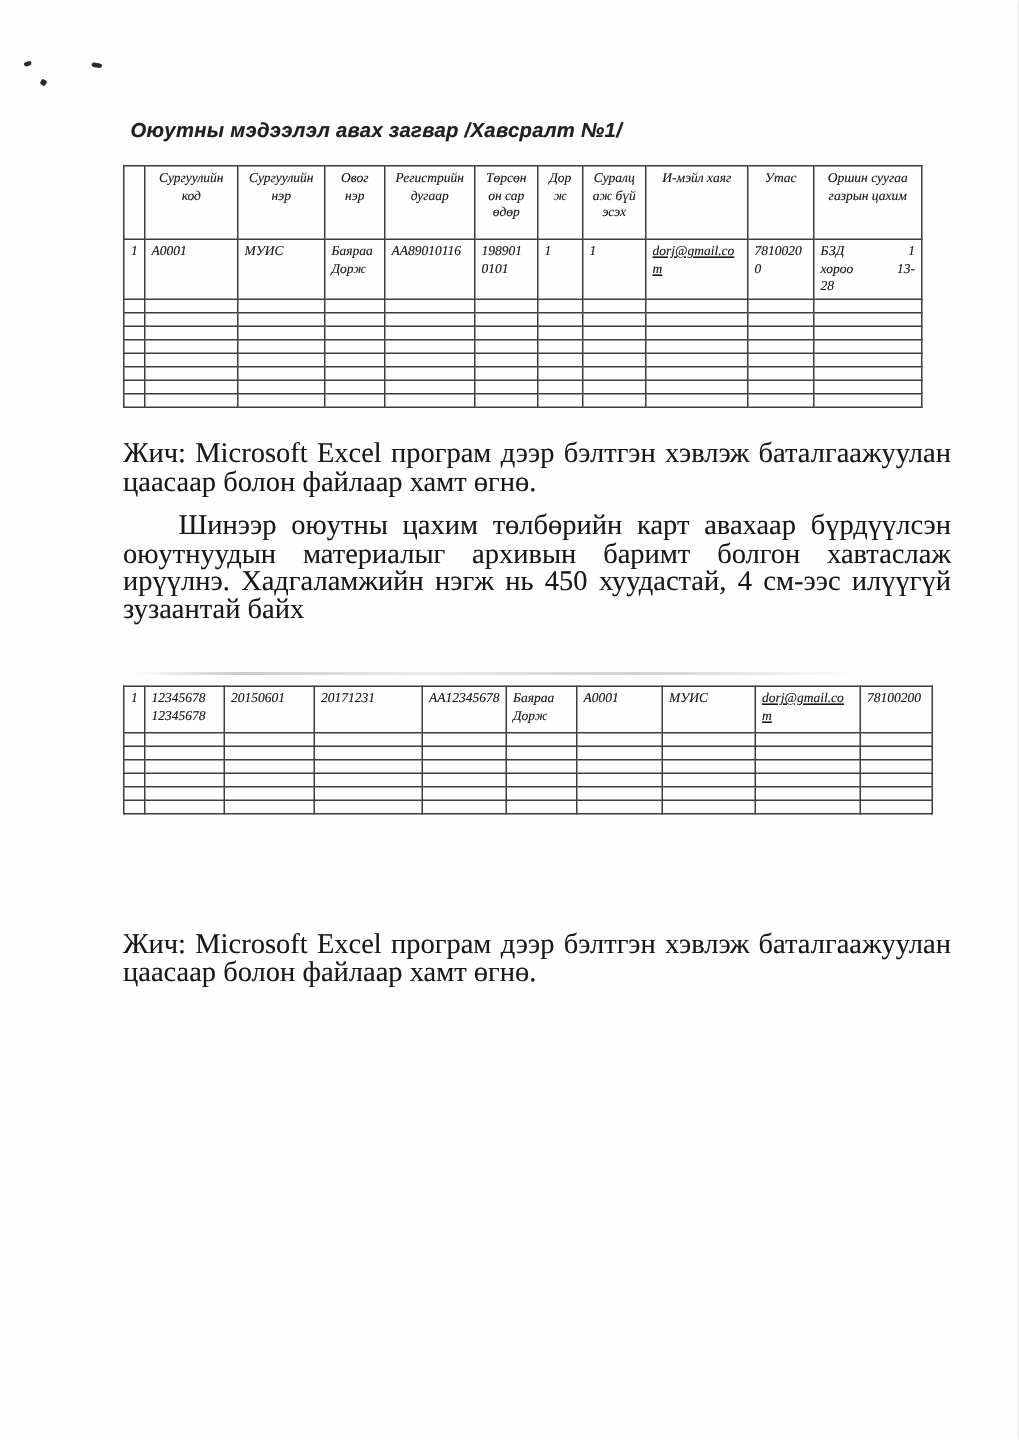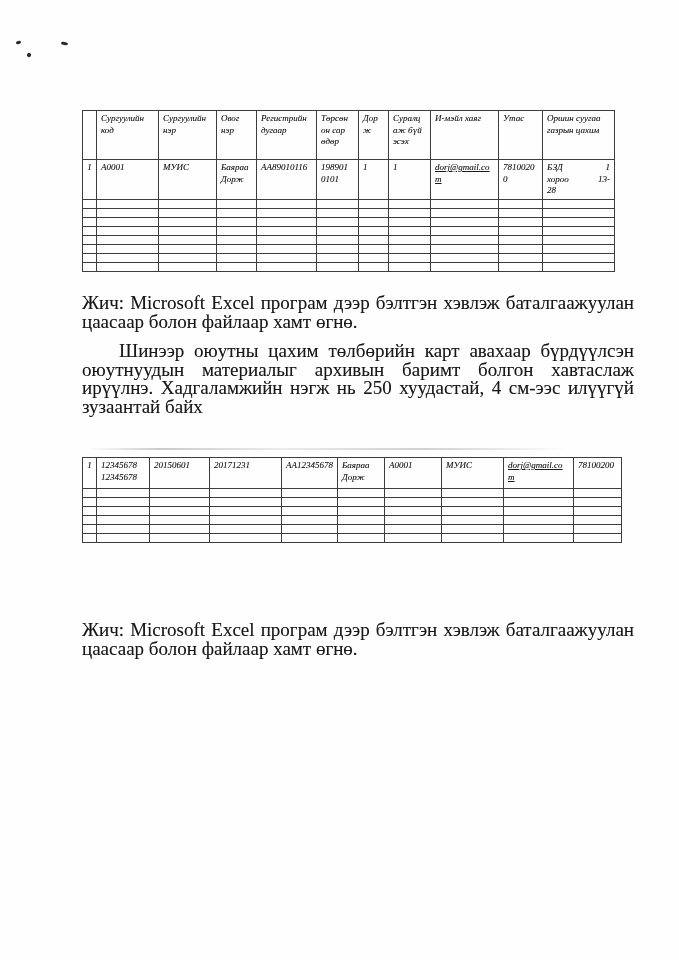--- a/index.html
+++ b/index.html
@@ -40,39 +40,40 @@
   table.doc-table{border-collapse:collapse;table-layout:fixed;
     font-family:"Liberation Serif", serif;}
   table.doc-table td{
     border:1px solid #3d3d3d;vertical-align:top;
     font-style:italic;font-size:9px;line-height:1.3;
     padding:2px 4px;color:#1a1a1a;overflow:hidden;
     overflow-wrap:anywhere;word-break:break-word;white-space:pre-line;
     text-shadow:0 0 .4px rgba(0,0,0,.4);
   }
   table.doc-table{border:1px solid #2f2f2f;}
-  tr.hrow td{height:42px;}
+  tr.hrow td{height:42px;text-align:center;}
   .t1 tr.hrow td{height:44px;}
   tr.drow td{height:26px;}
   .t1 tr.drow td{height:34px;}
   tr.erow td{height:8px;padding:0 4px;}
   td.num{text-align:center;padding:2px 1px;}
   .email{text-decoration:underline;}
   td.jcell{text-align:justify;text-align-last:justify;}
 </style>
 </head>
 <body>
 
 <div class="page">
 
   <div class="speck s1"></div>
   <div class="speck s2"></div>
   <div class="speck s3"></div>
   <div class="smudge"></div>
 
+  <h1 class="doc-title title1">Оюутны мэдээлэл авах загвар /Хавсралт №1/</h1>
 
   <div class="table-wrap t1">
       <table class="doc-table" style="width: 532px;">
         <colgroup>
           <col style="width: 14px;">
           <col style="width: 62px;">
           <col style="width: 58px;">
           <col style="width: 40px;">
           <col style="width: 60px;">
           <col style="width: 42px;">
@@ -214,21 +215,21 @@
             <td></td>
             <td></td>
             <td></td>
           </tr>
         </tbody>
       </table>
     </div>
 
   <p class="note n1">Жич: Microsoft Excel програм дээр бэлтгэн хэвлэж баталгаажуулан цаасаар болон файлаар хамт өгнө.</p>
 
-  <p class="para">Шинээр оюутны цахим төлбөрийн карт авахаар бүрдүүлсэн оюутнуудын материалыг архивын баримт болгон хавтаслаж ирүүлнэ. Хадгаламжийн нэгж нь 250 хуудастай, 4 см-ээс илүүгүй зузаантай байх</p>
+  <p class="para">Шинээр оюутны цахим төлбөрийн карт авахаар бүрдүүлсэн оюутнуудын материалыг архивын баримт болгон хавтаслаж ирүүлнэ. Хадгаламжийн нэгж нь 450 хуудастай, 4 см-ээс илүүгүй зузаантай байх</p>
 
 
   <div class="table-wrap t2">
       <table class="doc-table" style="width: 539px;">
         <colgroup>
           <col style="width: 14px;">
           <col style="width: 53px;">
           <col style="width: 60px;">
           <col style="width: 72px;">
           <col style="width: 56px;">

